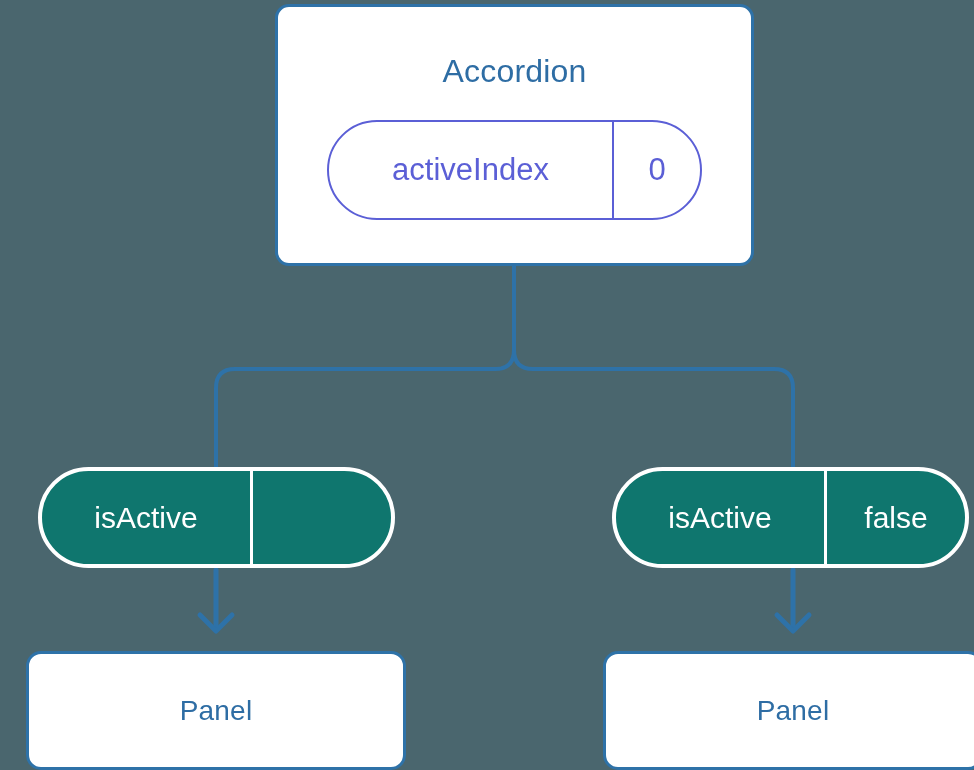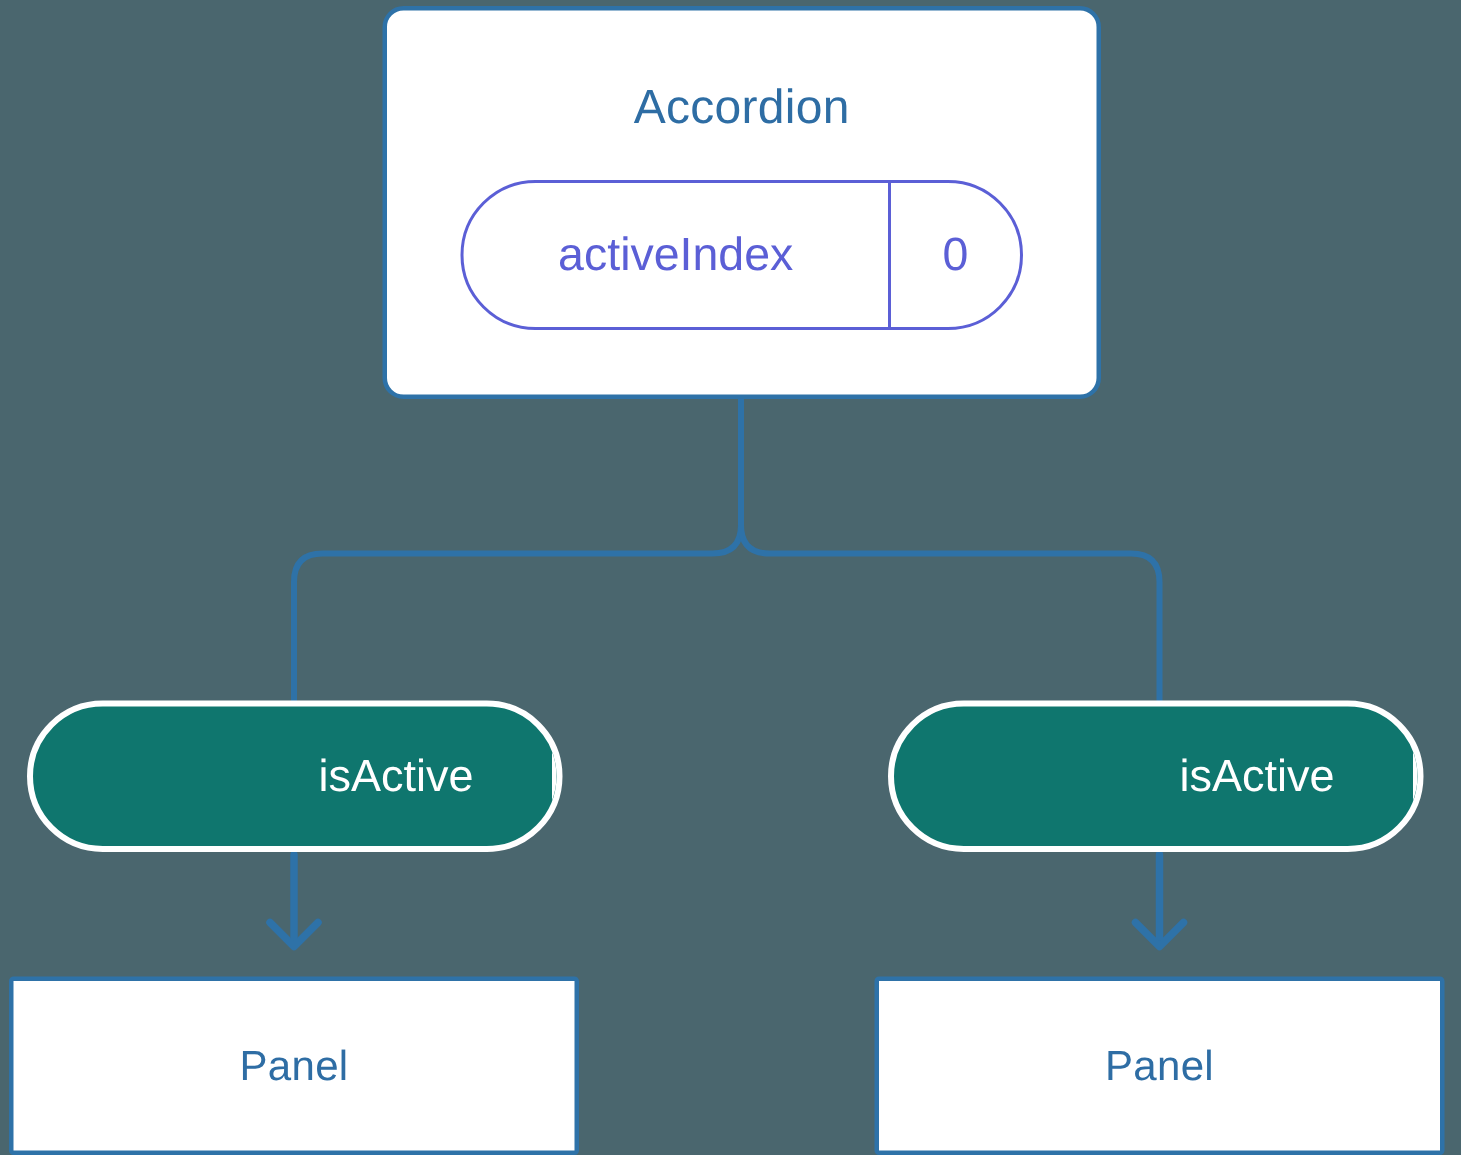--- a/index.html
+++ b/index.html
@@ -13,20 +13,21 @@
     font-family: "Liberation Sans", sans-serif;
     overflow: hidden;
     position: relative;
   }
 
   #diagram-root {
     position: absolute;
     inset: 0;
     width: 940px;
     height: 770px;
+    margin-left: 20px;
   }
 
   
   #connectors {
     position: absolute;
     left: 0;
     top: 0;
     width: 974px;
     height: 770px;
     z-index: 1;
@@ -62,39 +63,38 @@
   #accordion-title {
     top: 46px;
     font-size: 32px;
   }
 
   
   .panel-card {
     top: 651px;
     width: 380px;
     height: 119px;
-    border-radius: 3px;
+    border-radius: 15px;
   }
   #panel-card-left  { left: 6px; }
   #panel-card-right { left: 583px; }
   .panel-title {
     top: 41px;
     font-size: 28px;
   }
 
   
   .prop-pill {
     position: absolute;
     display: flex;
     align-items: stretch;
     box-sizing: border-box;
     border-radius: 999px;
     overflow: hidden;
     z-index: 3;
-    justify-content: flex-end;
   }
   .prop-pill .pill-name,
   .prop-pill .pill-value {
     display: flex;
     align-items: center;
     justify-content: center;
     box-sizing: border-box;
     white-space: nowrap;
   }
 
@@ -177,19 +177,20 @@
   <div class="prop-pill filled" id="pill-is-active-true">
     <div class="pill-name">isActive</div>
   </div>
 
   <div class="node-card panel-card" id="panel-card-left">
     <div class="node-title panel-title">Panel</div>
   </div>
 
   <div class="prop-pill filled" id="pill-is-active-false">
     <div class="pill-name">isActive</div>
+    <div class="pill-value">false</div>
   </div>
 
   <div class="node-card panel-card" id="panel-card-right">
     <div class="node-title panel-title">Panel</div>
   </div>
 
 </div>
 
 </body></html>

